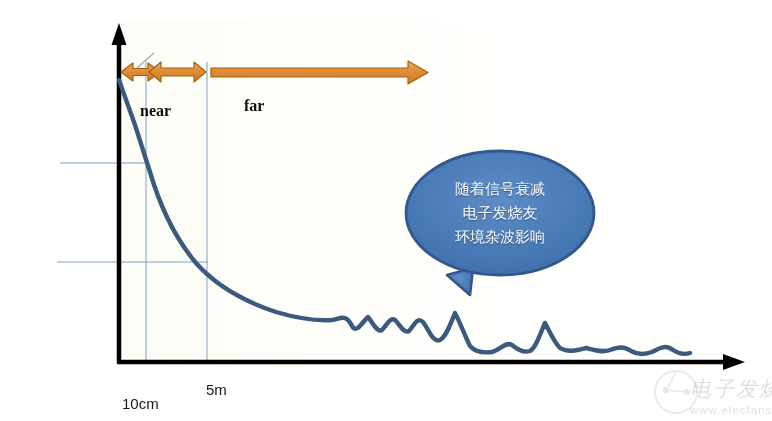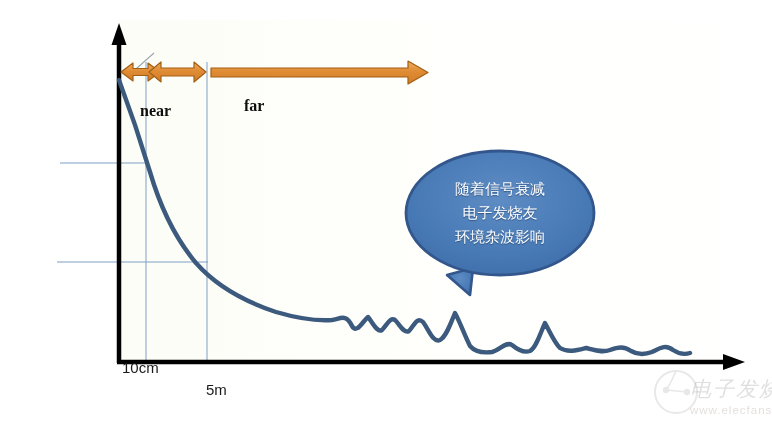--- a/index.html
+++ b/index.html
@@ -176,21 +176,21 @@
     <g opacity="0.42">
       <circle cx="676" cy="392" r="21" fill="none" stroke="#c9c9c9" stroke-width="2"></circle>
       <circle cx="666" cy="390" r="3.2" fill="#c9c9c9"></circle>
       <circle cx="687" cy="392" r="3.2" fill="#c9c9c9"></circle>
       <path d="M 666,390 L 687,392" stroke="#c9c9c9" stroke-width="1.6" fill="none"></path>
       <path d="M 676,371 C 672,380 670,385 666,390" stroke="#c9c9c9" stroke-width="1.6" fill="none"></path>
     </g>
   </svg>
 
 
-  <div class="ov-label tick-label" style="left:122px; top:360px;">10cm</div>
+  <div class="ov-label tick-label" style="left:122px; top:396px;">10cm</div>
   <div class="ov-label tick-label" style="left:206px; top:382px;">5m</div>
 
   <div class="ov-label band-label" style="left:140px; top:102px;">near</div>
   <div class="ov-label band-label" style="left:244px; top:97px;">far</div>
 
   <div class="bubble-text" style="left:420px; top:177px;">
     <span>随着信号衰减</span>
     <span>电子发烧友</span>
     <span>环境杂波影响</span>
   </div>

